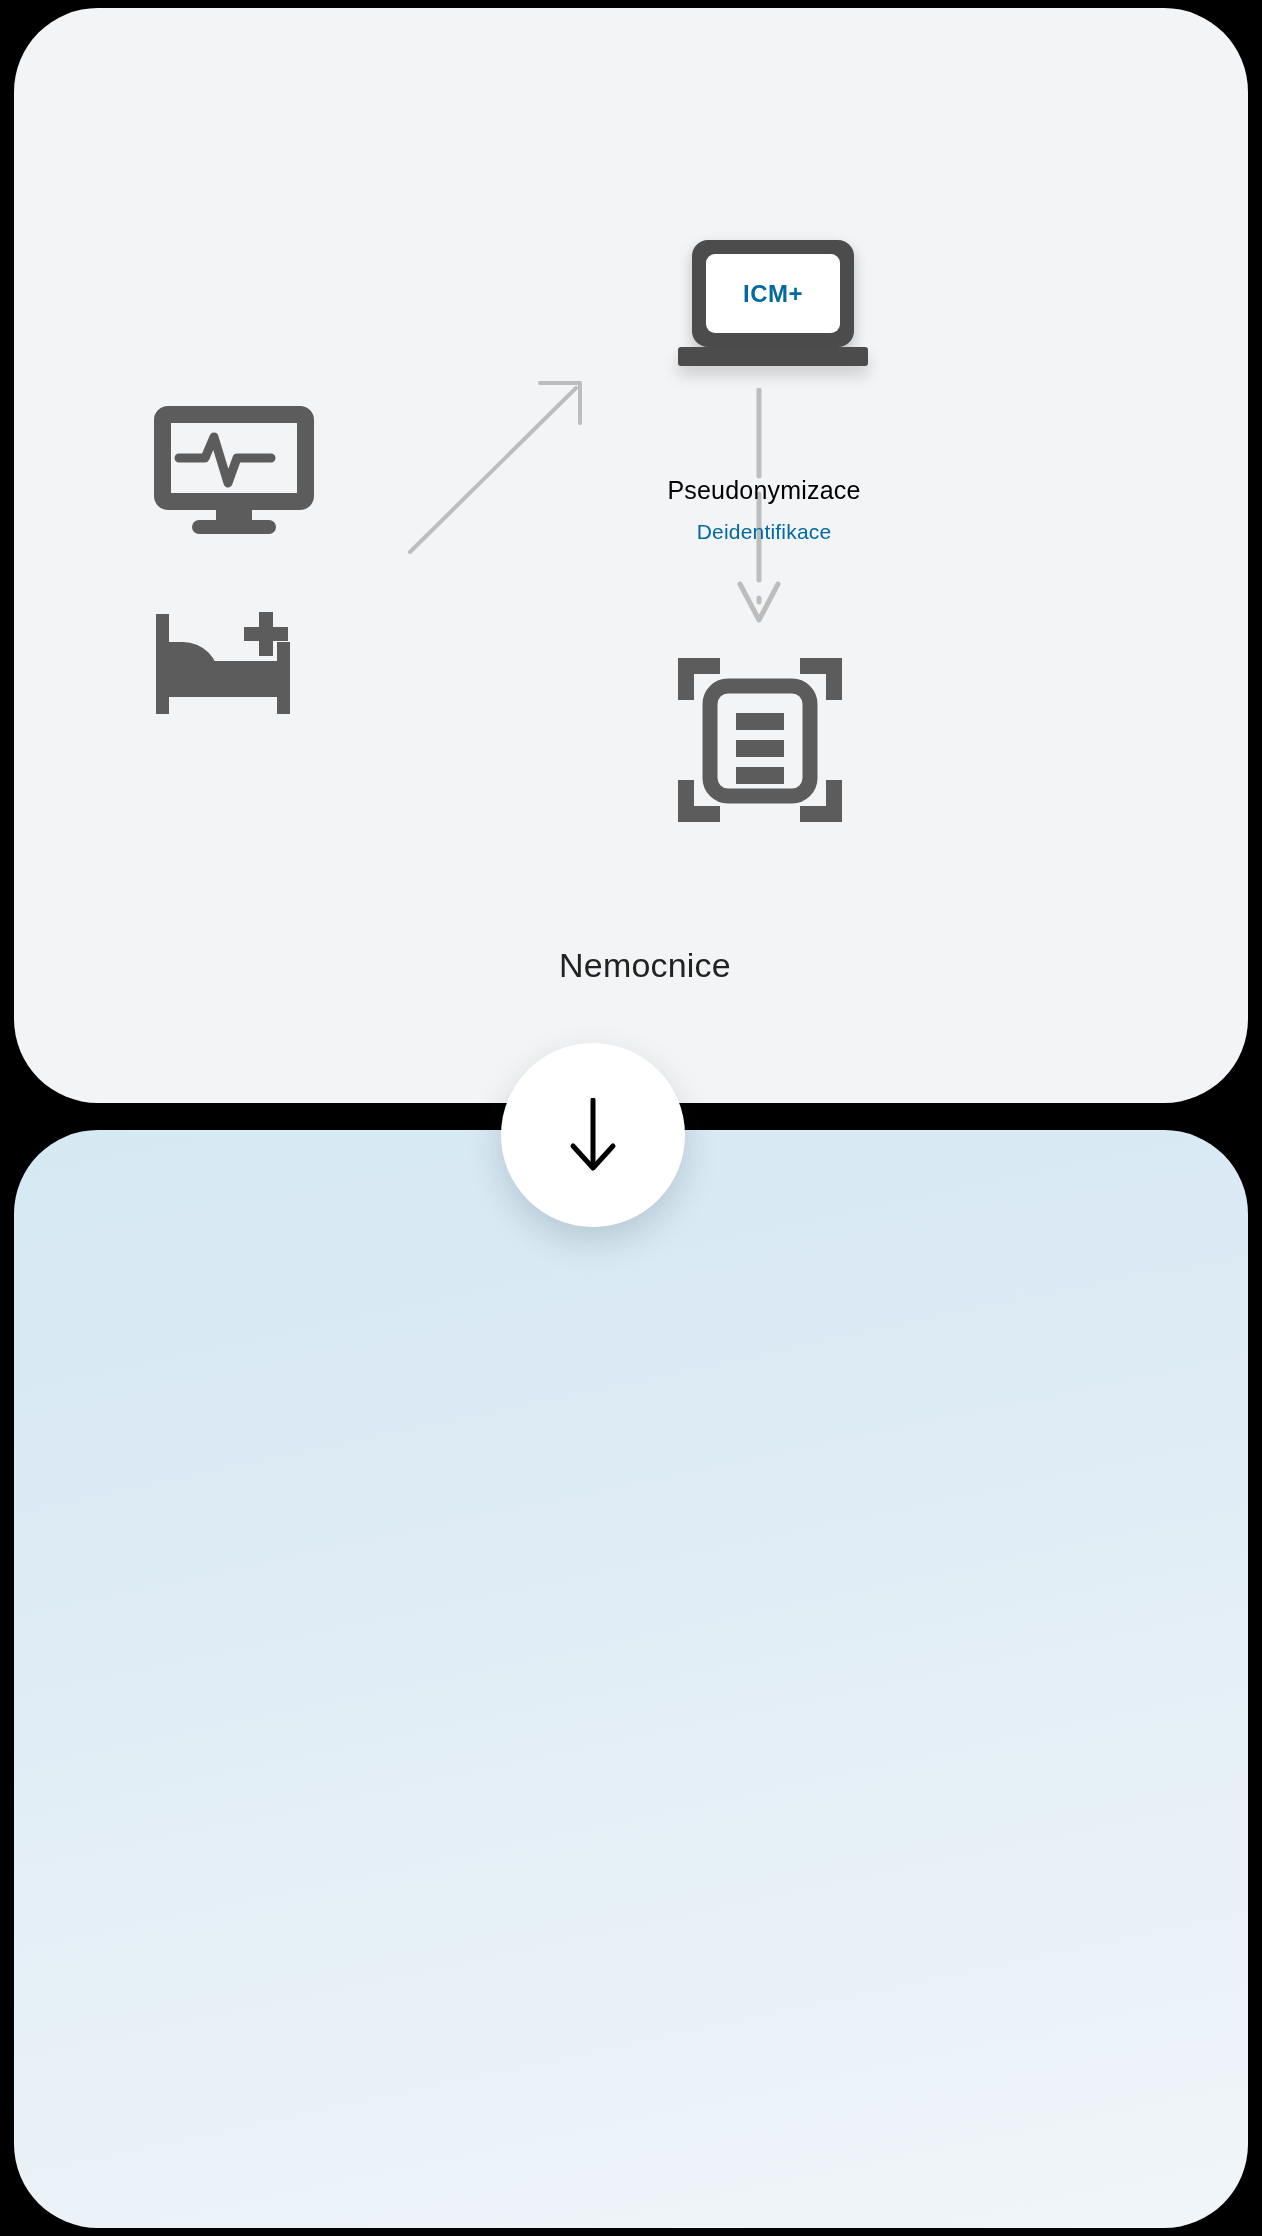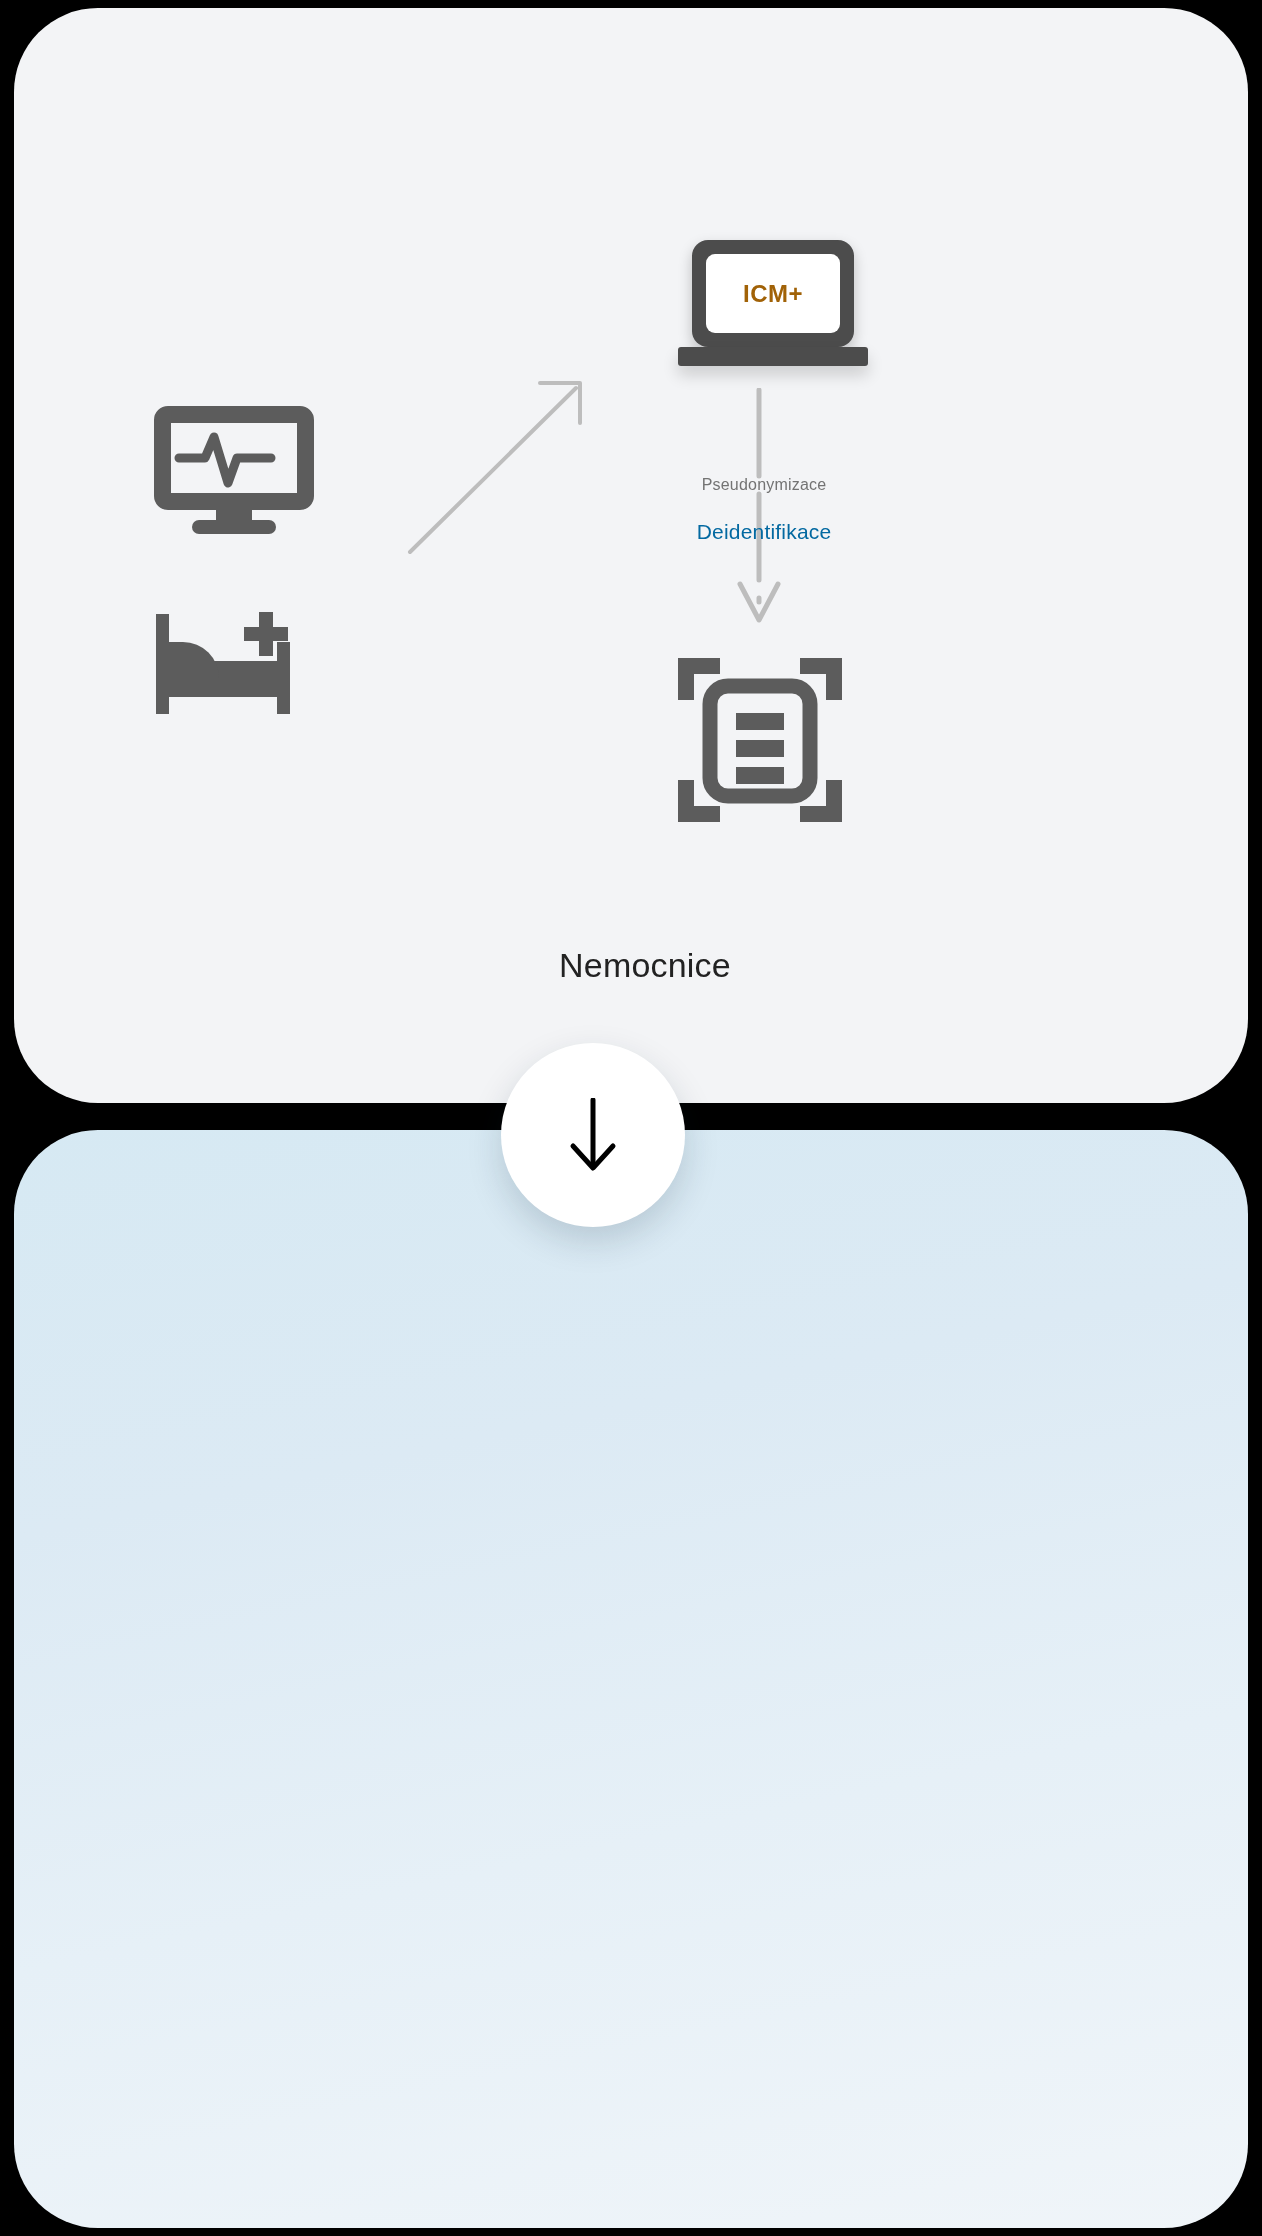--- a/index.html
+++ b/index.html
@@ -101,21 +101,21 @@
     width: 134px; height: 79px;
     background: #ffffff;
     border-radius: 9px;
     display: flex;
     align-items: center;
     justify-content: center;
   }
   .lap-screen span {
     font-size: 24px;
     font-weight: bold;
-    color: #a16207;
+    color: #0369a1;
     letter-spacing: 0.5px;
     text-align: right;
   }
   .lap-base {
     position: absolute;
     left: 0; top: 107px;
     width: 190px; height: 19px;
     background: #4c4c4c;
     border-radius: 3px;
     box-shadow: 0 9px 16px rgba(0,0,0,0.16);
@@ -130,22 +130,22 @@
     height: 260px;
   }
 
   
   .lbl-pseudo {
     position: absolute;
     left: 560px;
     top: 468px;
     width: 380px;
     text-align: center;
-    font-size: 16px;
-    color: #737373;
+    font-size: 25px;
+    color: #000000;
     letter-spacing: 0.2px;
   }
   .lbl-deident {
     position: absolute;
     left: 560px;
     top: 512px;
     width: 380px;
     text-align: center;
     font-size: 21px;
     color: #0369a1;

